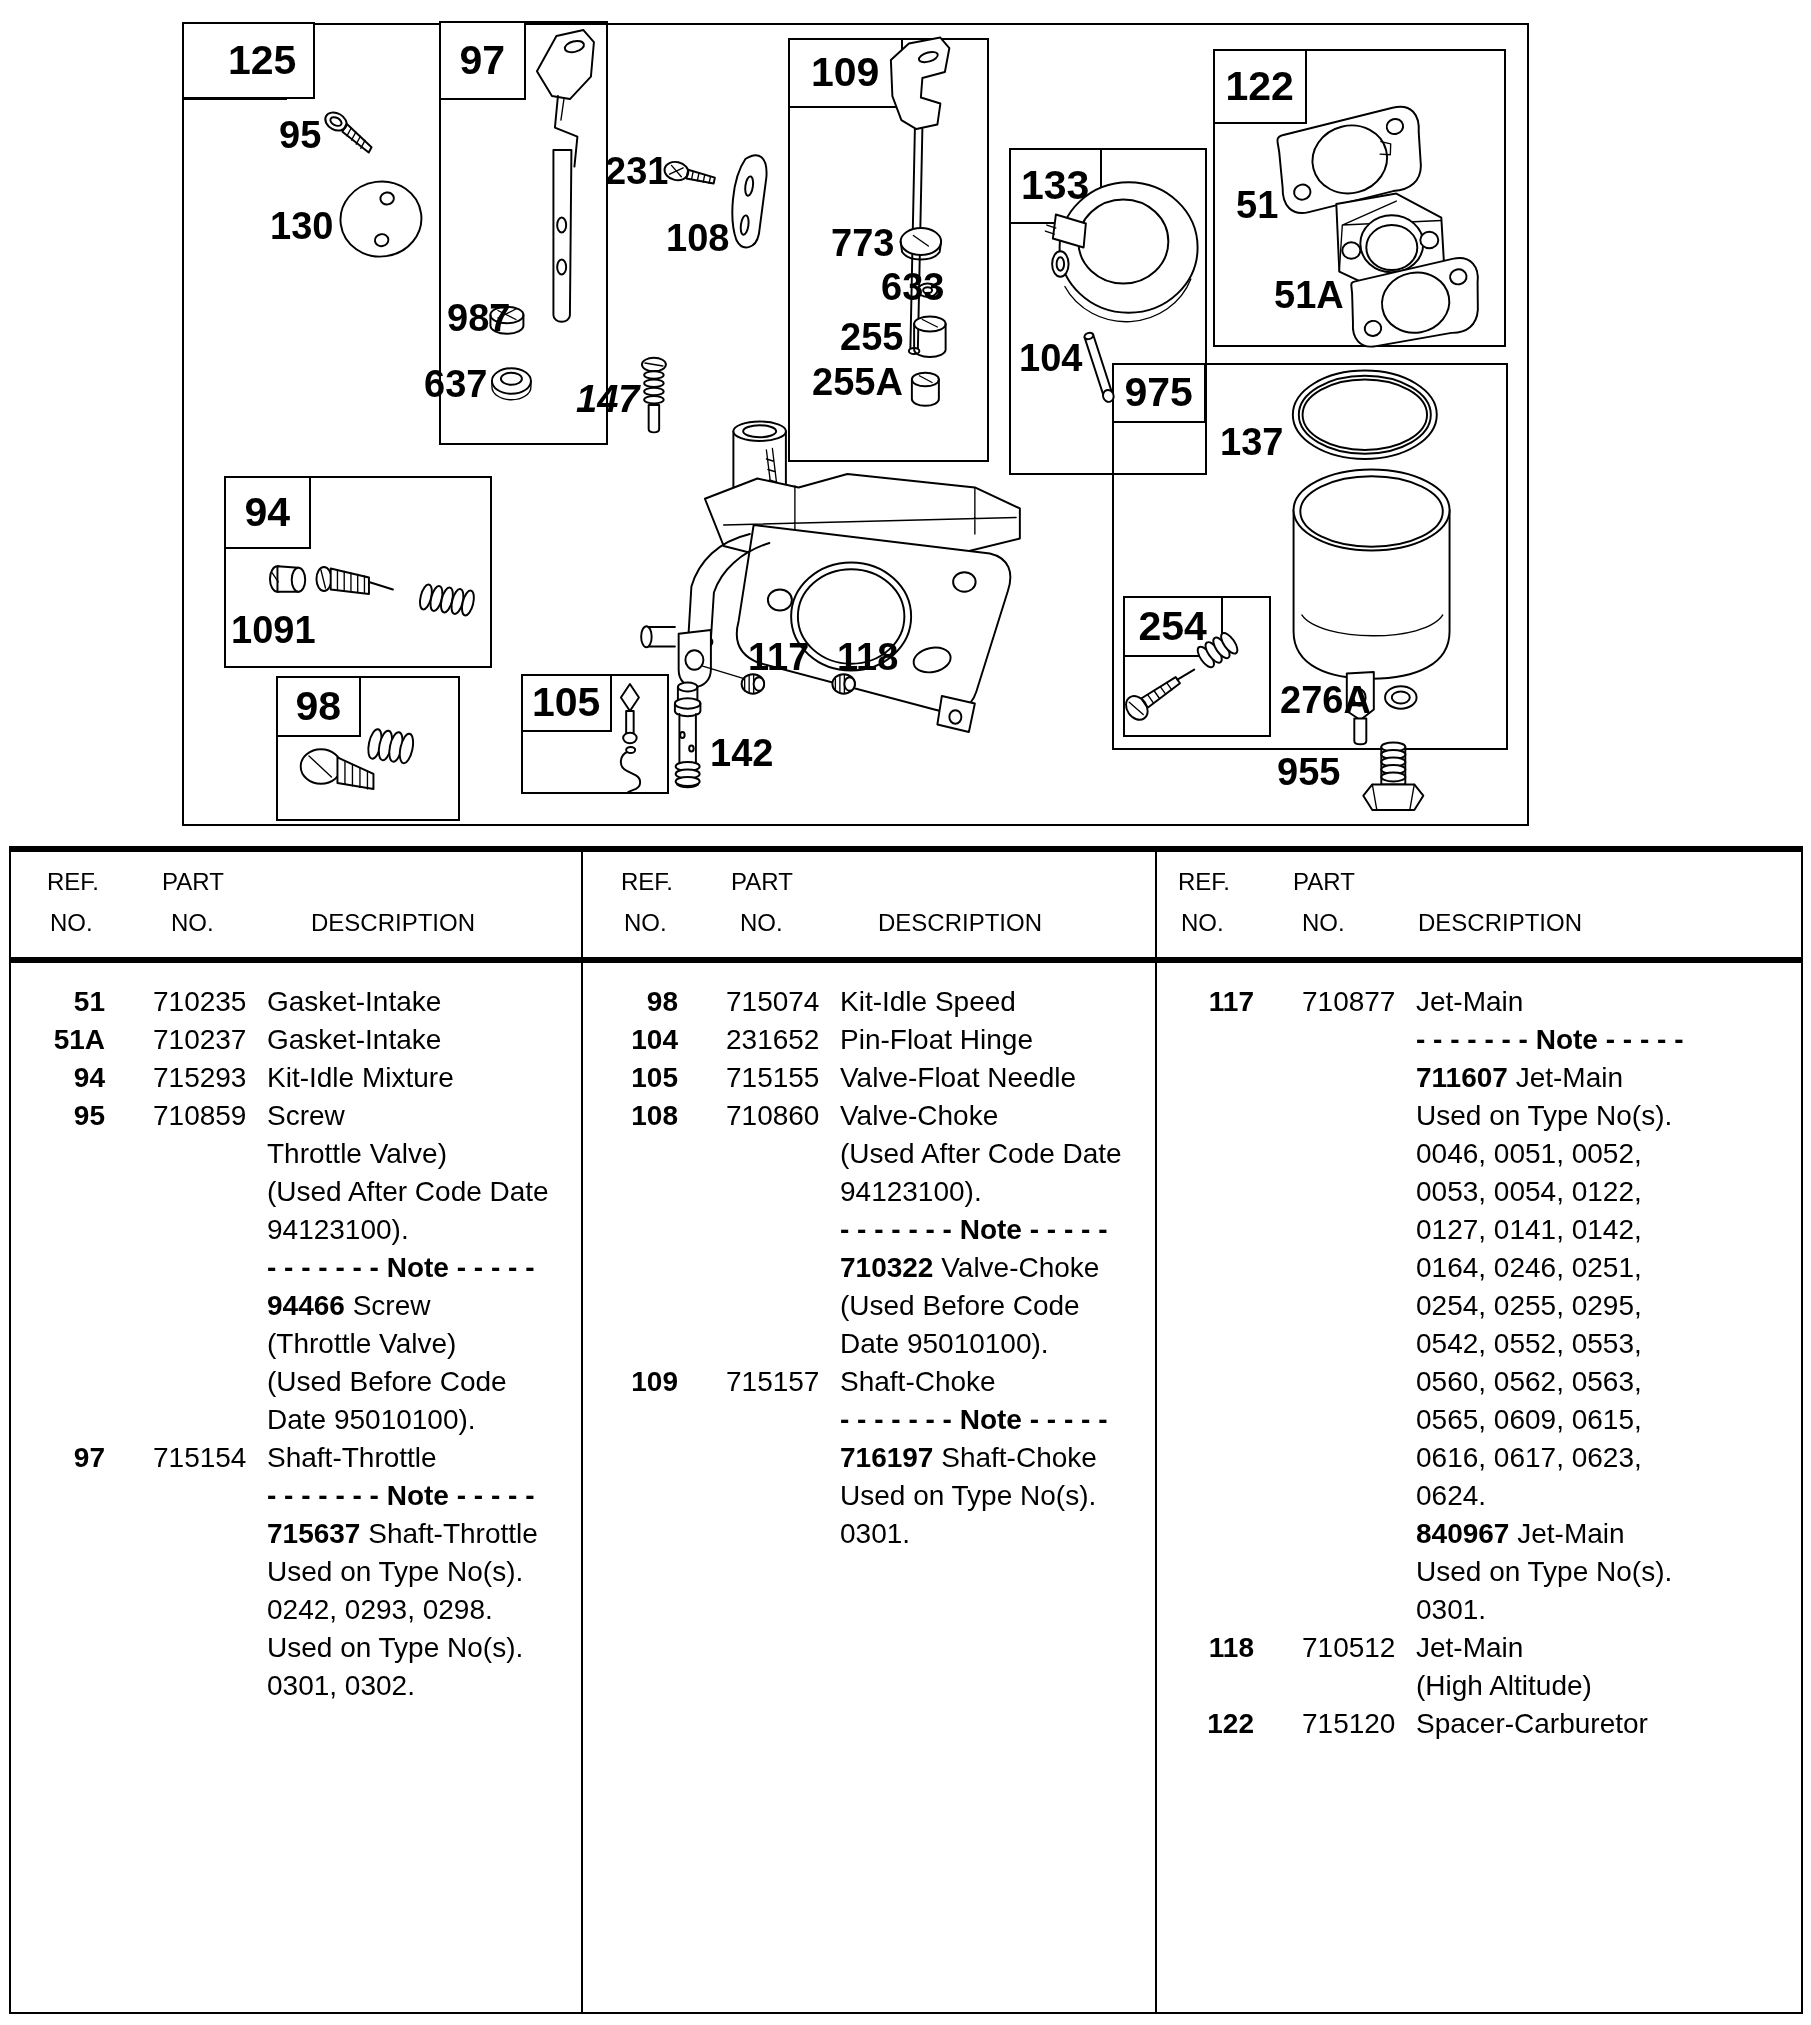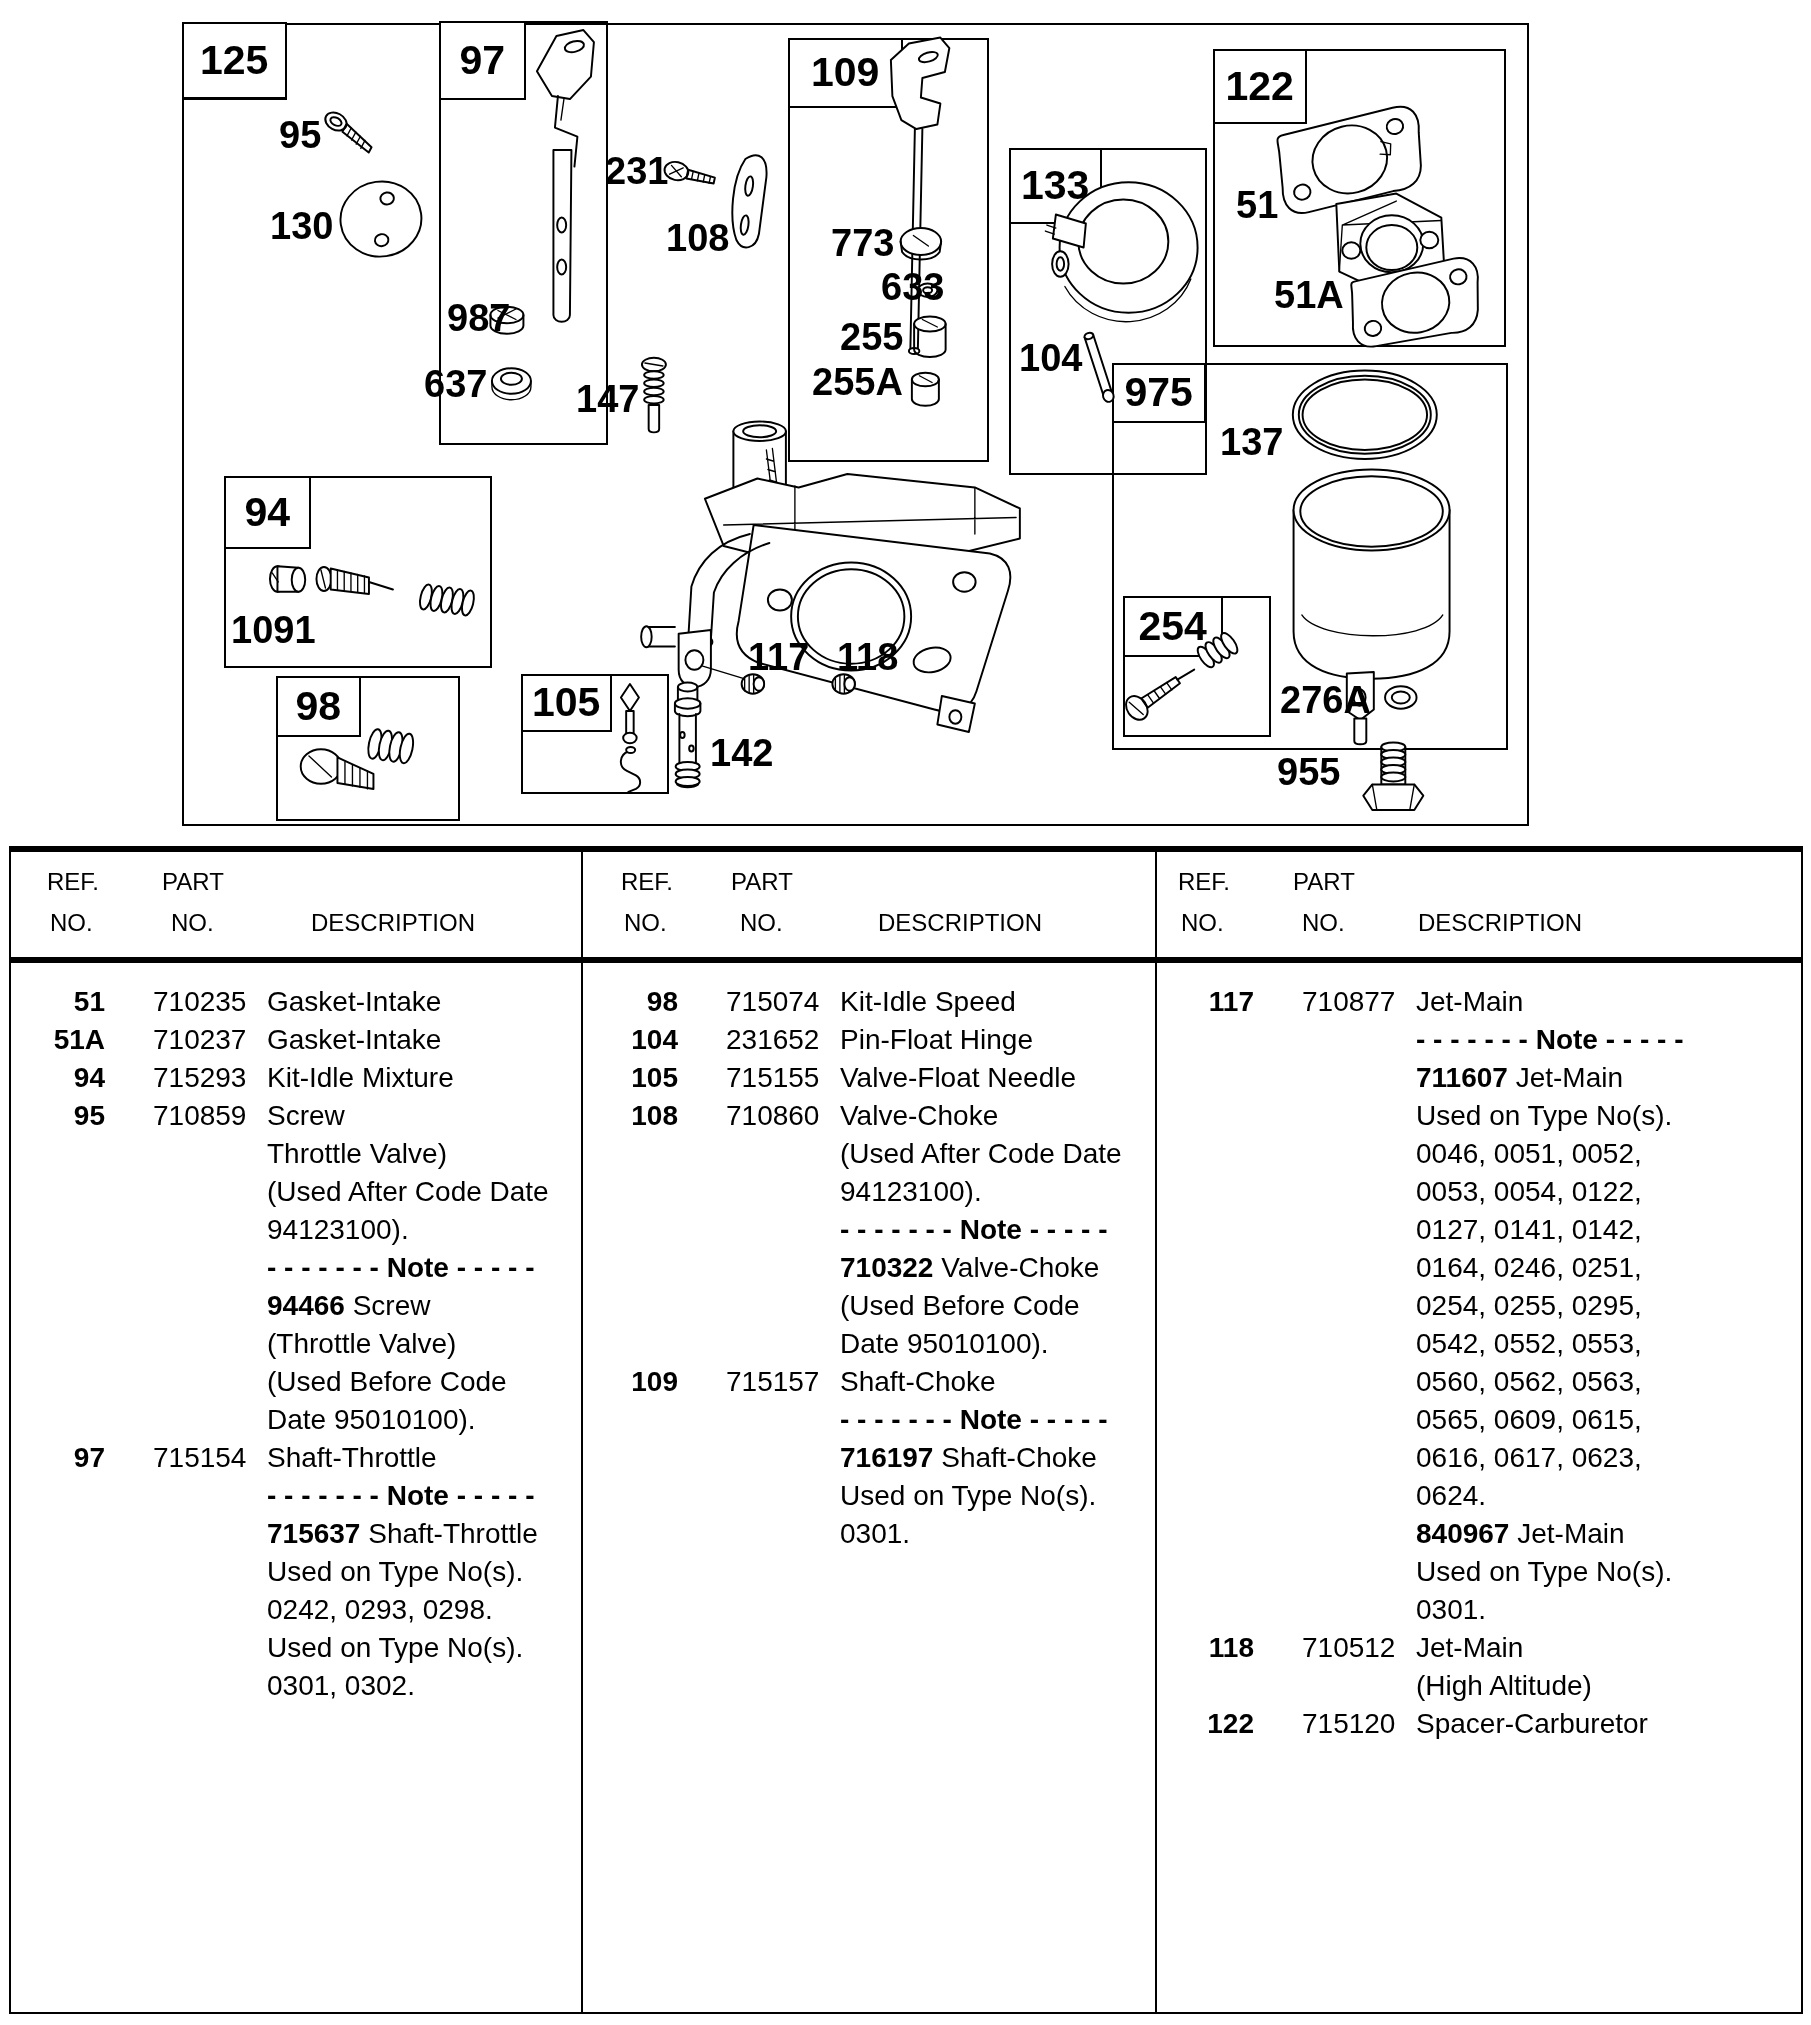--- a/index.html
+++ b/index.html
@@ -35,21 +35,21 @@
   .tdesc .b{font-weight:700;}
 </style>
 </head>
 <body>
 
 <div id="diagram">
 
   <div class="frame" style="left:182px;top:22.5px;width:1343px;height:799px;"></div>
 
   <div class="pbox" style="left:182px;top:22.5px;width:101px;height:73px;">
-    <div class="ptag" style="width:101px;height:73px;">125</div>
+    <div class="ptag" style="width:101px;height:73px;padding-left:28px;">125</div>
   </div>
 
   <div class="pbox" style="left:439px;top:21px;width:165px;height:420px;">
     <div class="ptag" style="width:83px;height:75px;">97</div>
   </div>
 
   <div class="pbox" style="left:788px;top:38px;width:197px;height:420px;">
     <div class="ptag" style="width:111px;height:66px;">109</div>
   </div>
 
@@ -344,21 +344,21 @@
   <div class="dlabel" style="left:424px;top:365px;">637</div>
   <div class="dlabel" style="left:605px;top:152px;">231</div>
   <div class="dlabel" style="left:666px;top:219px;">108</div>
   <div class="dlabel" style="left:831px;top:224px;">773</div>
   <div class="dlabel" style="left:845px;top:268px;margin-left:36px;">633</div>
   <div class="dlabel" style="left:840px;top:318px;">255</div>
   <div class="dlabel" style="left:812px;top:363px;">255A</div>
   <div class="dlabel" style="left:1019px;top:339px;">104</div>
   <div class="dlabel" style="left:1236px;top:186px;">51</div>
   <div class="dlabel" style="left:1274px;top:276px;">51A</div>
-  <div class="dlabel" style="left:576px;top:380px;">147</div>
+  <div class="dlabel" style="left:576px;top:380px;font-style:italic;">147</div>
   <div class="dlabel" style="left:231px;top:611px;">1091</div>
   <div class="dlabel" style="left:748px;top:638px;">117</div>
   <div class="dlabel" style="left:837px;top:638px;">118</div>
   <div class="dlabel" style="left:710px;top:734px;">142</div>
   <div class="dlabel" style="left:1220px;top:423px;">137</div>
   <div class="dlabel" style="left:1280px;top:681px;">276A</div>
   <div class="dlabel" style="left:1277px;top:753px;">955</div>
 </div>
 
 <div id="ptable">

